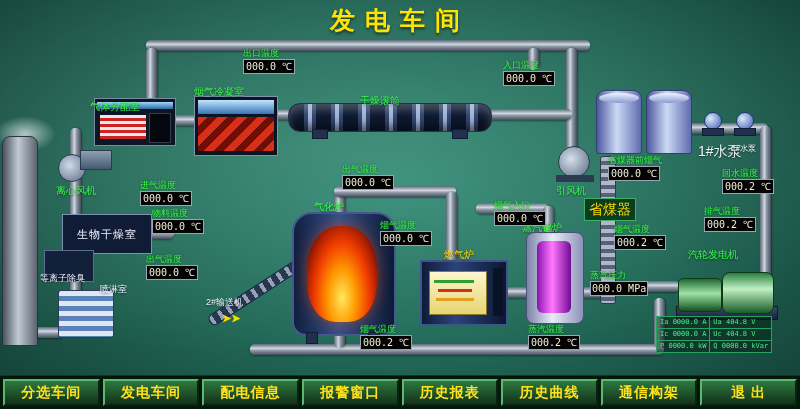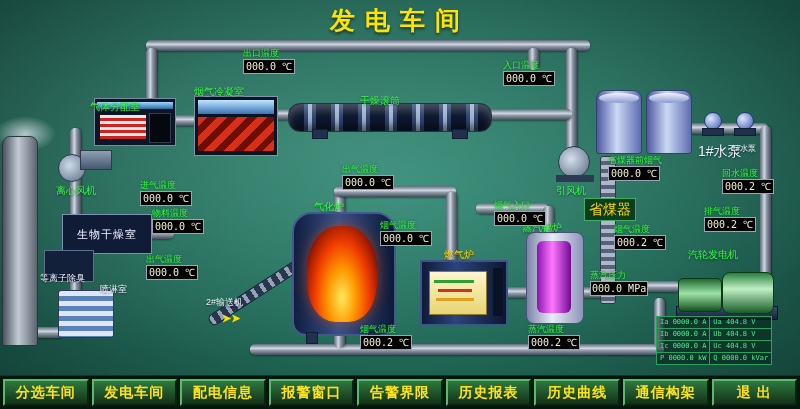--- a/index.html
+++ b/index.html
@@ -237,39 +237,34 @@
       <div class="gvalue">000.2 ℃</div>
     </div>
 
     <table id="meter-table">
       <tbody>
           <tr>
         <td>Ia 0000.0 A</td>
         <td>Ua 404.8 V</td>
       </tr>
       <tr>
-        <td>Ib 0000.0 A</td>
-        <td>Ub 404.8 V</td>
-      </tr>
-      <tr>
         <td>Ic 0000.0 A</td>
         <td>Uc 404.8 V</td>
       </tr>
       <tr>
         <td>P 0000.0 kW</td>
         <td>Q 0000.0 kVar</td>
       </tr>
     </tbody>
       </table>
   </div>
 
   <div id="navbar">
     <div class="navbtn">分选车间</div>
     <div class="navbtn">发电车间</div>
     <div class="navbtn">配电信息</div>
     <div class="navbtn">报警窗口</div>
-    <div class="navbtn">告警界限</div>
     <div class="navbtn">历史报表</div>
     <div class="navbtn">历史曲线</div>
     <div class="navbtn">通信构架</div>
     <div class="navbtn">退 出</div>
   </div>
 </div>
 
 </body></html>

